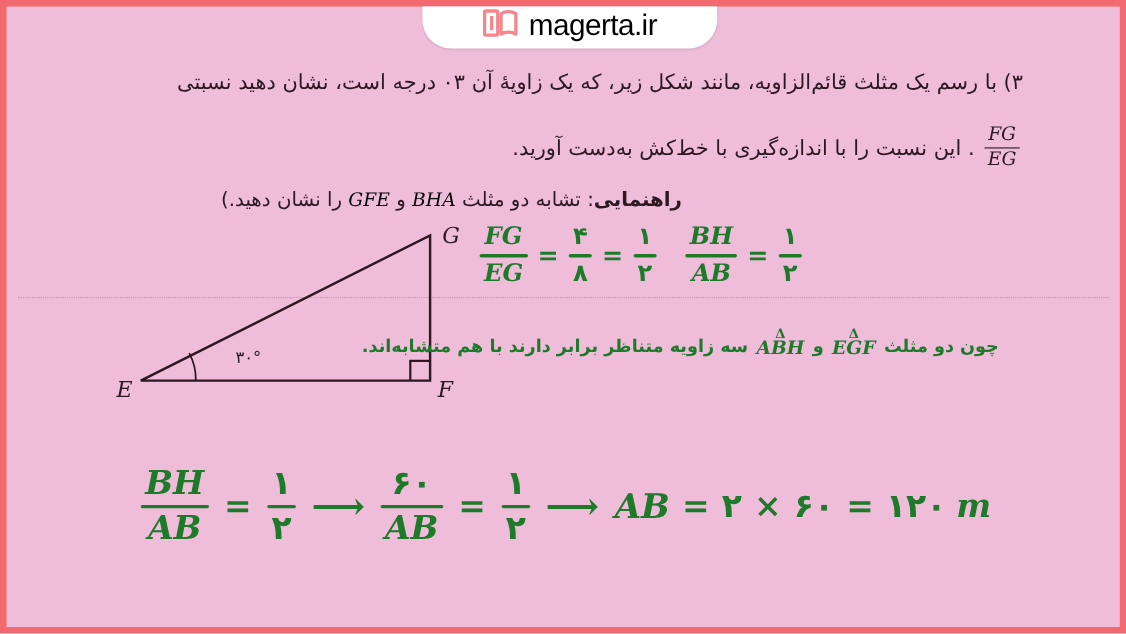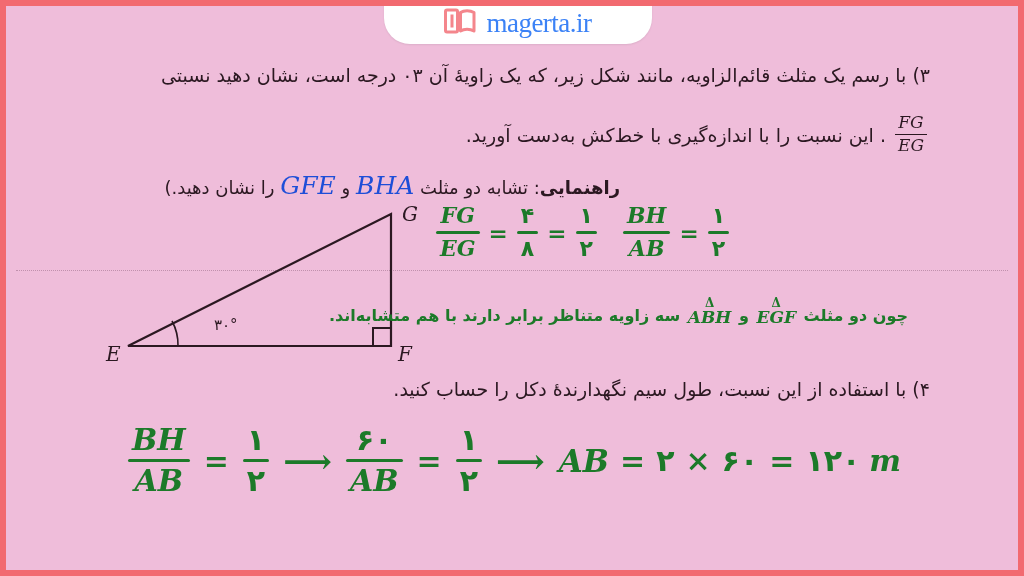--- a/index.html
+++ b/index.html
@@ -35,23 +35,23 @@
     box-shadow: 0 1px 2px rgba(0,0,0,0.08);
     display: flex;
     align-items: flex-end;
     justify-content: center;
     padding-bottom: 6px;
     box-sizing: border-box;
     gap: 10px;
   }
   #logo-pill .book-icon { display:block; }
   #logo-text {
-    font-family: Liberation Serif, serif;
+    font-family: Liberation Sans, sans-serif;
     font-size: 27px;
-    color: #3b82f6;
+    color: #000000;
     letter-spacing: -0.5px;
     line-height: 1;
     position: relative;
     top: -1px;
   }
 
   
   .rule-line {
     position: absolute;
     left: 10px;
@@ -71,22 +71,22 @@
     color: #2B1821;
     white-space: nowrap;
   }
   .q-line {
     font-size: 19px;
     line-height: 1.25;
   }
   .mathi {
     font-family: "DejaVu Serif", serif;
     font-style: italic;
-    font-size: 25px;
-    color: #1d4ed8;
+    font-size: 17px;
+    color: #000000;
   }
 
   
   .frac-inline {
     display: inline-block;
     vertical-align: -0.55em;
     text-align: center;
     font-family: "DejaVu Serif", serif;
     font-style: italic;
     font-size: 17px;
@@ -263,21 +263,20 @@
       <span class="nm">EGF</span>
     </span>
     <span>و</span>
     <span class="tri-sym">
       <span class="cap">Δ</span>
       <span class="nm">ABH</span>
     </span>
     <span>سه زاویه متناظر برابر دارند با هم متشابه‌اند.</span>
   </div>
 
-  <div class="fa q-line" style="right:88px; top:372px;">۴) با استفاده از این نسبت، طول سیم نگهدارندهٔ دکل را حساب کنید.</div>
 
   <div class="green-eq" style="left:122px; top:418px; font-size:30px;">
     <span class="gfrac">
       <span class="num">BH</span>
       <span class="bar"></span>
       <span class="den">AB</span>
     </span>
     <span class="op" style="margin:0 14px;">=</span>
     <span class="gfrac">
       <span class="num gnum">۱</span>

